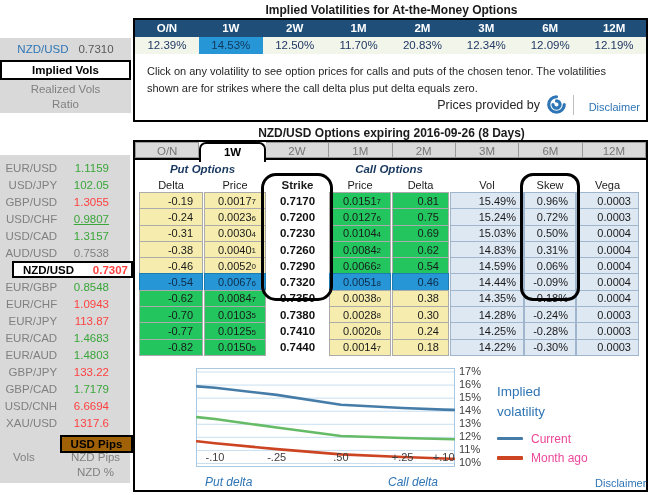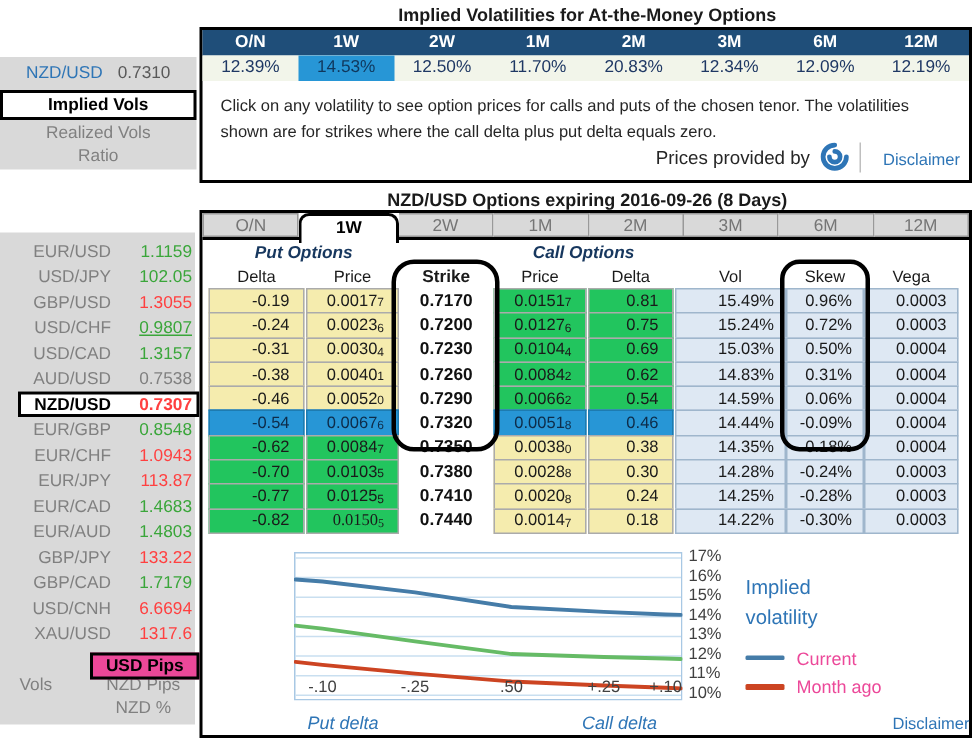--- a/index.html
+++ b/index.html
@@ -31,28 +31,28 @@
   
   .tl-panel { position:absolute; left:0; top:38px; width:131px; height:75px; background:#D9D9D9; }
   .tl-pair { display:flex; justify-content:center; gap:10px; padding-top:5px; font-size:11.5px; }
   .tl-pair .p { color:#2E75B6; }
   .tl-pair .v { color:#595959; }
   .tl-sel { margin-top:5px; width:131px; height:20px; line-height:16px; background:#fff; border:2px solid #000; text-align:center; font-weight:bold; font-size:11.5px; color:#000; cursor:pointer; }
   .tl-item { text-align:center; color:#808080; font-size:11.5px; margin-top:3px; cursor:pointer; }
 
   
   .pairs { position:absolute; left:0; top:155px; width:130px; height:328px; background:#D9D9D9; padding-top:4px; }
-  .prow { height:17px; display:flex; align-items:center; justify-content:flex-end; padding-right:2px; font-size:11.5px; cursor:pointer; }
+  .prow { height:17px; display:flex; align-items:center; justify-content:flex-end; padding-right:21px; font-size:11.5px; cursor:pointer; }
   .prow .pl { width:60px; text-align:right; color:#808080; margin-right:8px; }
   .prow .pv { width:46px; text-align:right; }
   .prow.sel { background:#fff; border:2px solid #000; margin-left:12px; width:121px; padding-right:3px; font-weight:bold; }
   .prow.sel .pl { color:#000; }
 
   
-  .pips-sel { position:absolute; left:60px; top:435px; width:73px; height:18px; line-height:14px; background:#ec4899; border:2px solid #000; text-align:center; font-weight:bold; font-size:11.5px; cursor:pointer; z-index:3; }
+  .pips-sel { position:absolute; left:60px; top:435px; width:73px; height:18px; line-height:14px; background:#a16207; border:2px solid #000; text-align:center; font-weight:bold; font-size:11.5px; cursor:pointer; z-index:3; }
   .vols-label { position:absolute; left:13px; top:451px; font-size:11.5px; color:#808080; }
   .pips-item1 { position:absolute; left:58px; top:451px; width:75px; text-align:center; font-size:11.5px; color:#808080; cursor:pointer; }
   .pips-item2 { position:absolute; left:58px; top:466px; width:75px; text-align:center; font-size:11.5px; color:#808080; cursor:pointer; }
 
   
   .mainbox { position:absolute; left:133px; top:140px; width:515px; height:352px; border:2px solid #000; background:#fff; }
   #tabs { position:absolute; left:0; top:0; width:511px; height:18px; display:flex; border-bottom:2px solid #000; }
   .tab { flex:1; background:#D9D9D9; border:1px solid #999; border-left:none; color:#757575; font-size:11.5px; text-align:center; line-height:16px; cursor:pointer; }
   .tab:first-child { border-left:1px solid #999; }
   .tab.sel { background:#fff; color:#000; font-weight:bold; border:2px solid #000; border-bottom:none; border-radius:7px 7px 0 0; margin-bottom:-2px; height:20px; z-index:2; }
@@ -498,21 +498,21 @@
             <span>-0.28%</span>
           </div>
           <div class="cell lb" style="width: 63px;">
             <span>0.0003</span>
           </div>
         </div>
         <div class="orow">
           <div class="cell w" style="width: 64px; margin-right: 1px;">
             <span>-0.82</span>
           </div>
-          <div class="cell w" style="width: 62px; font-family: Liberation Serif, serif;">
+          <div class="cell w" style="width: 62px;">
             <span>0.0150</span>
             <span class="sub">5</span>
           </div>
           <div class="cell k" style="width: 63px;">
             <span>0.7440</span>
           </div>
           <div class="cell y" style="width: 62px; margin-right: 1px;">
             <span>0.0014</span>
             <span class="sub">7</span>
           </div>

